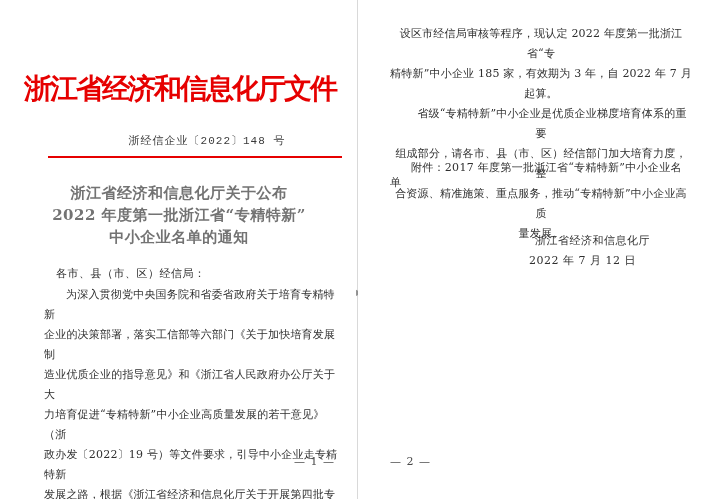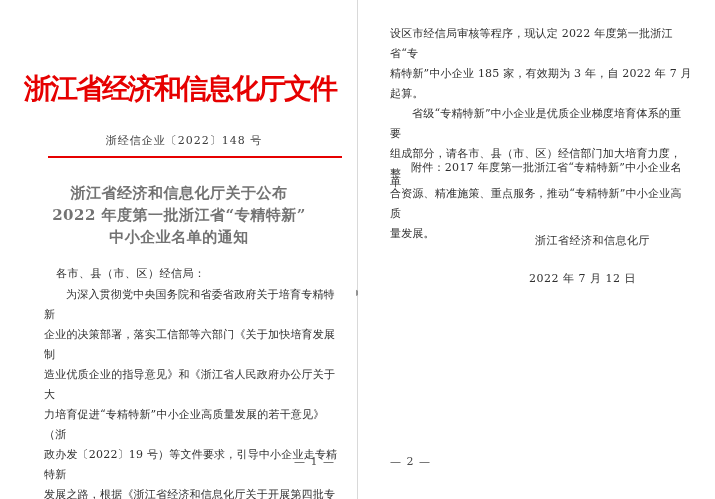--- a/index.html
+++ b/index.html
@@ -19,51 +19,51 @@
   #page2 { left:358px; width:357px; }
 
   .red-header {
     position:absolute; left:24px; top:70px; width:310px;
     text-align:center;
     color:var(--header_red);
     font-size:28px; font-weight:bold; letter-spacing:-2px;
     white-space:nowrap;
   }
   .doc-number {
-    position:absolute; left:37px; top:133px; width:294px;
-    text-align:center; font-size:11px; color:#3a3a3a; letter-spacing:1px;
+    position:absolute; left:60px; top:133px; width:294px;
+    text-align:center; font-size:11px; color:#3a3a3a; letter-spacing:1px;font-family:Liberation Mono, monospace;
   }
   .red-line {
     position:absolute; left:48px; top:156px; width:294px; height:2px;
     background:var(--header_red);
   }
   .doc-title {
     position:absolute; left:16px; top:182px; width:326px;
     text-align:center; font-weight:bold; font-size:15px; line-height:22px;
     color:#737373; letter-spacing:0.5px;
   }
   .salutation {
     position:absolute; left:56px; top:266px; width:300px;
     font-size:11px; letter-spacing:0.5px;
   }
   .body-block {
     position:absolute; font-size:11px; line-height:20px; letter-spacing:0.2px;
   }
   #body1 { left:44px; top:285px; width:300px; }
-  #body2 { left:32px; top:24px; width:302px; }
+  #body2 { left:32px; top:24px; width:302px;text-align:center; }
   .indent { text-indent:2em; }
   .attachment {
     position:absolute; left:32px; top:160px; width:302px;
     font-size:11px; letter-spacing:0.3px; text-indent:1.9em;
   }
   .signature-block {
     position:absolute; left:36px; top:231px; width:256px;
     text-align:right; font-size:11px; line-height:20px; letter-spacing:0.5px;
   }
-  .signature-block .date-line { padding-right:14px;margin-top:18px; }
+  .signature-block .date-line { padding-right:14px; }
   .page-number {
     position:absolute; top:455px; font-size:11px; color:#4a4a4a; letter-spacing:1px;
   }
   #pagenum1 { left:294px; }
   #pagenum2 { left:32px; }
 
   .divider-line {
     position:absolute; left:357px; top:0; width:1px; height:499px;
     background:var(--divider);
   }

